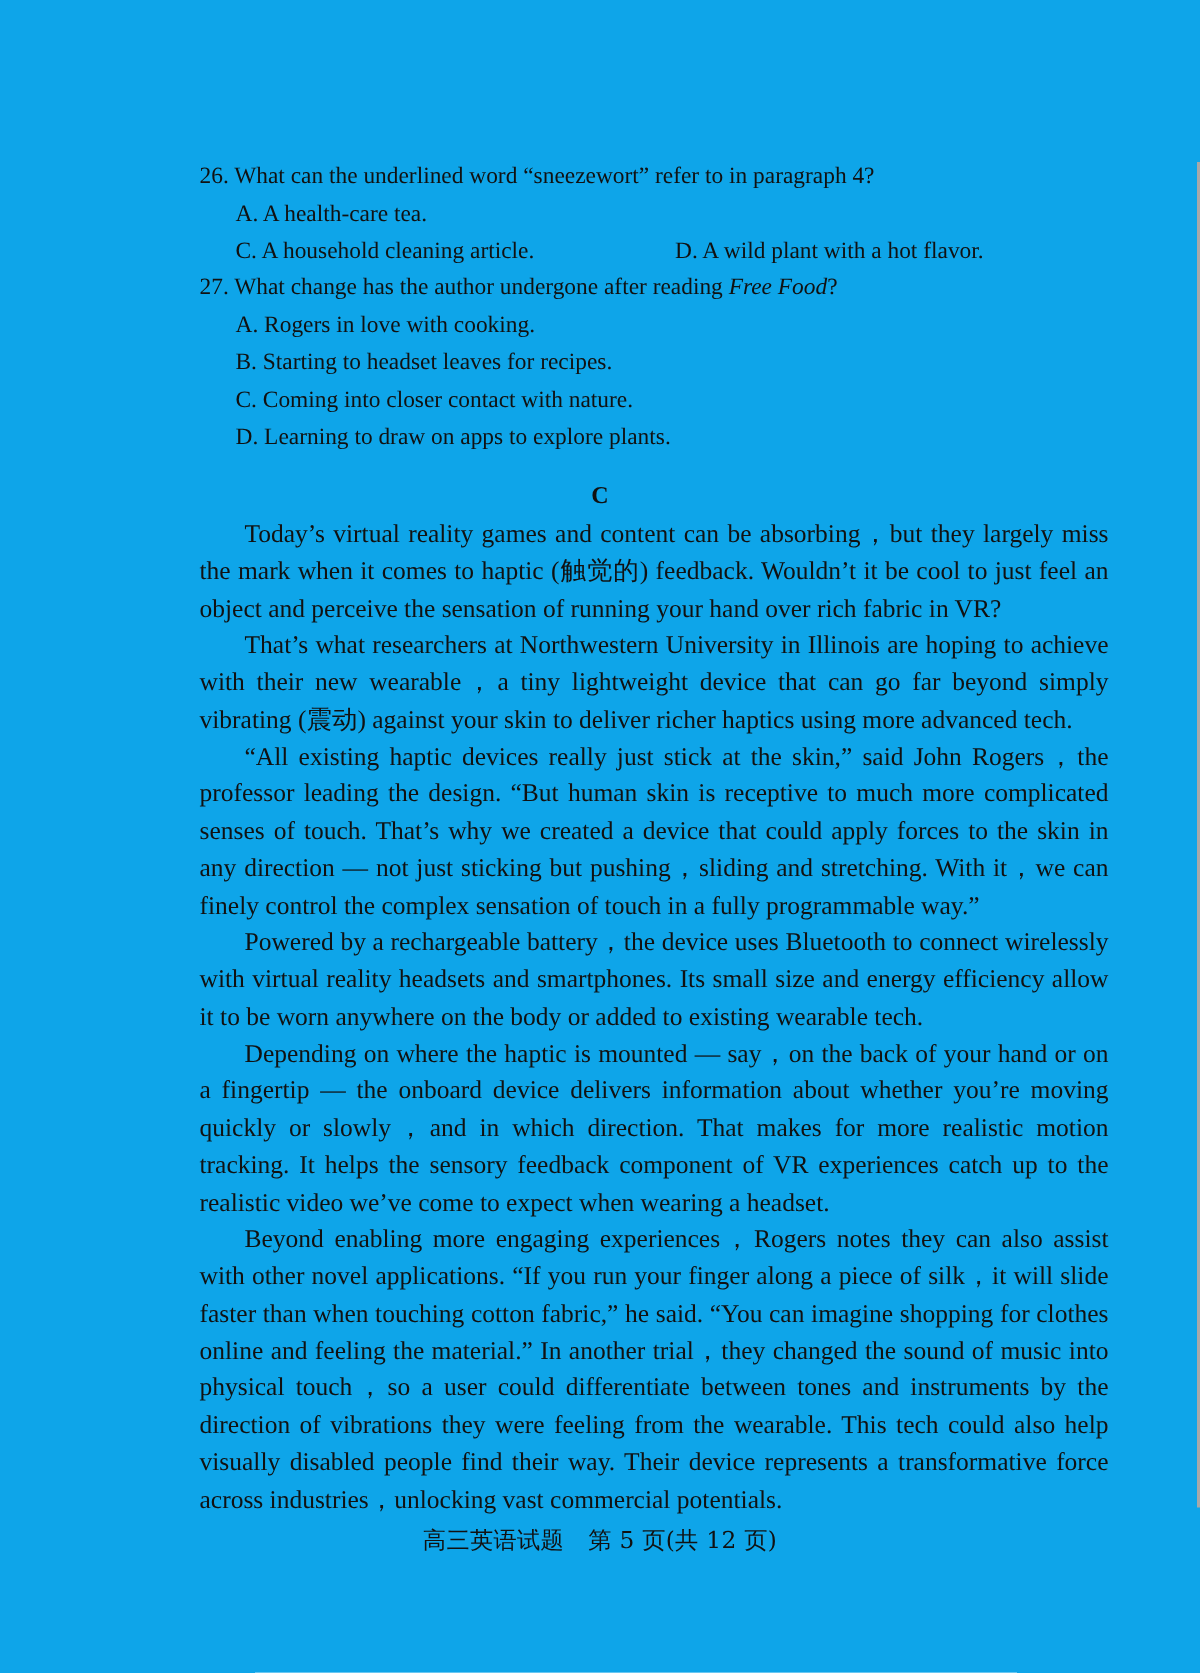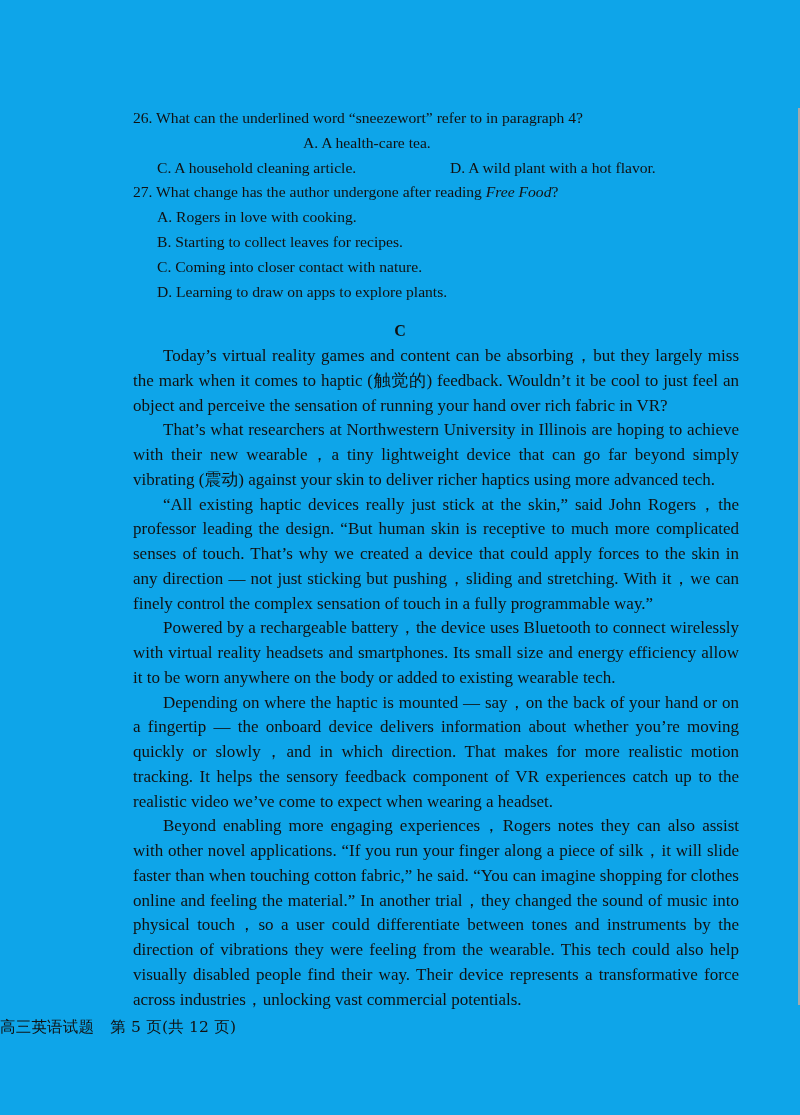--- a/index.html
+++ b/index.html
@@ -41,21 +41,20 @@
     }
     .q-stem {
       white-space: nowrap;
     }
     .q-num {
       display: inline;
     }
     .opt-row {
       display: flex;
       padding-left: 24px;
-      justify-content: center;
     }
     .opt-row .opt {
       width: 294px;
       white-space: nowrap;
     }
     .opt-single {
       padding-left: 24px;
       white-space: nowrap;
     }
     .italic {
@@ -83,20 +82,21 @@
       margin: 0;
       text-indent: 30px;
       text-align: justify;
       text-align-last: left;
     }
     .footer {
       position: absolute;
       left: 0;
       width: 800px;
       top: 1015px;
+      text-align: center;
       font-size: 15.5px;
       line-height: 24px;
       font-family: "DejaVu Serif", "Liberation Serif", serif;
       letter-spacing: 0.2px;
     }
     .footer .gap {
       display: inline-block;
       width: 16px;
     }
   </style>
@@ -120,21 +120,21 @@
         <div class="opt"><span>C.</span><span> A household cleaning article.</span></div>
         <div class="opt"><span>D.</span><span> A wild plant with a hot flavor.</span></div>
       </div>
     </div>
 
     <div>
       <div class="q-stem">
         <span class="q-num">27.</span><span> What change has the author undergone after reading </span><span class="italic">Free Food</span><span>?</span>
       </div>
       <div class="opt-single"><span>A.</span><span> Rogers in love with cooking.</span></div>
-      <div class="opt-single"><span>B.</span><span> Starting to collect leaves for recipes.</span></div>
+      <div class="opt-single"><span>B.</span><span> Starting to headset leaves for recipes.</span></div>
       <div class="opt-single"><span>C.</span><span> Coming into closer contact with nature.</span></div>
       <div class="opt-single"><span>D.</span><span> Learning to draw on apps to explore plants.</span></div>
     </div>
   </div>
 
   <div class="section-label">C</div>
 
   <div class="passage">
     <p>Today’s virtual reality games and content can be absorbing，but they largely miss the mark when it comes to haptic (触觉的) feedback. Wouldn’t it be cool to just feel an object and perceive the sensation of running your hand over rich fabric in VR?</p>
     <p>That’s what researchers at Northwestern University in Illinois are hoping to achieve with their new wearable，a tiny lightweight device that can go far beyond simply vibrating (震动) against your skin to deliver richer haptics using more advanced tech.</p>

